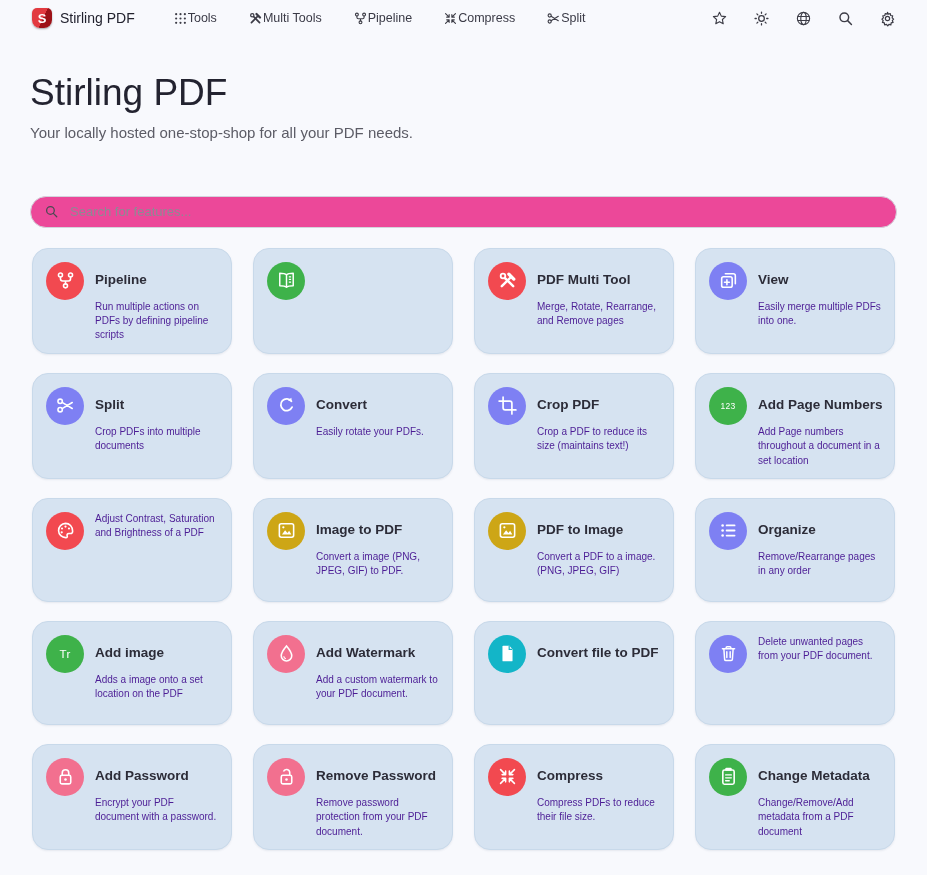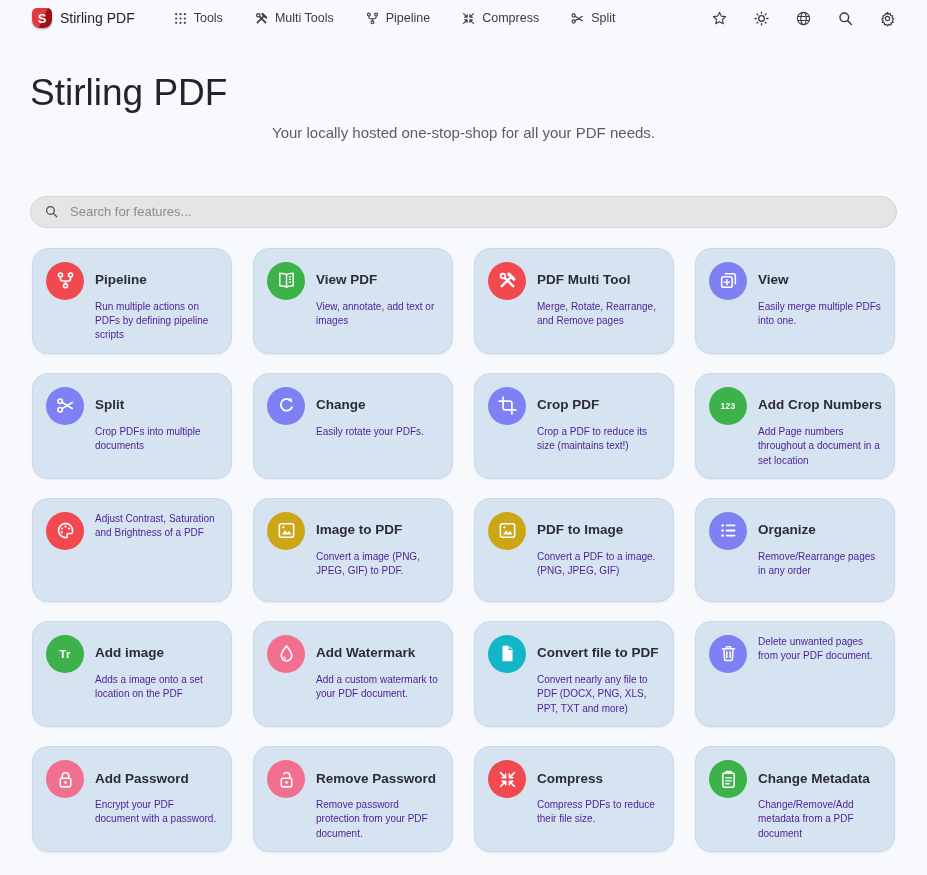--- a/index.html
+++ b/index.html
@@ -14,35 +14,35 @@
   .navbar { display:flex; align-items:center; height:34px; padding:2px 30px 0 32px; }
   .brand { display:flex; align-items:center; gap:8px; margin-right:38px; cursor:pointer; }
   .logo {
     width:20px; height:20px; border-radius:5px 5px 8px 8px;
     background:linear-gradient(115deg,#e23a40 54%,#9d1117 54%);
     color:#fff; font-weight:bold; font-size:13px;
     display:flex; align-items:center; justify-content:center;
     box-shadow:0 1px 2px rgba(0,0,0,.35);
   }
   .brand-label { font-size:14px; font-weight:500; color:#22222e; }
-  .nav-item { display:flex; align-items:center; gap:6px; margin-right:31px; cursor:pointer; }
+  .nav-item { display:flex; align-items:center; margin-right:31px; cursor:pointer; }
   .nav-item .lbl { font-size:12.5px; color:#3a3a46; }
   .nav-ic { display:flex; color:#3c3c46; }
   .nav-ic svg { width:15px; height:15px; }
   .nav-actions { margin-left:auto; display:flex; align-items:center; gap:22px; }
   .action-ic { display:flex; align-items:center; justify-content:center; width:20px; height:20px; color:#3c3c46; cursor:pointer; }
   .action-ic svg { width:17px; height:17px; }
   
   .hero { padding:0 30px; margin-top:38px; }
   .page-title { font-size:37px; font-weight:400; color:#232330; margin:0; line-height:1.15; }
-  .page-subtitle { margin-top:9px; font-size:15px; color:#5c5c66;text-align:center; }
+  .page-subtitle { margin-top:9px; font-size:15px; color:#5c5c66; }
   
   .search-wrap {
     margin:55px 30px 0; height:32px;
-    background:#e5e5e5; border:1px solid #d3d4dc; border-radius:17px;
+    background:#ec4899; border:1px solid #d3d4dc; border-radius:17px;
     display:flex; align-items:center; padding:0 13px; gap:9px;
   }
   .search-ic { display:flex; color:#4a4a52; }
   .search-ic svg { width:15px; height:15px; }
   .search-wrap input {
     flex:1; border:none; outline:none; background:transparent;
     font-family:"Liberation Sans",sans-serif; font-size:13px; color:#333;
   }
   .search-wrap input::placeholder { color:#8b8b94; }
   
@@ -54,21 +54,21 @@
   .card {
     background:#d6e3f1; border:1px solid #c8d9ea; border-radius:16px;
     padding:13px 11px 10px 13px; display:flex; gap:11px;
     cursor:pointer; box-shadow:0 1px 2px rgba(70,90,120,.10);
   }
   .card-icon {
     width:38px; height:38px; border-radius:50%; flex:0 0 38px;
     display:flex; align-items:center; justify-content:center;
   }
   .card-icon svg { width:21px; height:21px; }
-  .icon-text { color:#fff; font-weight:bold; letter-spacing:.3px; }
+  .icon-text { color:#fff; font-weight:normal; letter-spacing:.3px; }
   .icon-text.small { font-size:8.5px; }
   .icon-text.big { font-size:11.5px; }
   .card-body { min-width:0; }
   .card-title {
     min-height:38px; display:flex; align-items:center;
     font-size:13.5px; font-weight:bold; color:#2c2c38; line-height:1.25;
   }
   .card-desc { margin-top:0; font-size:10px; line-height:1.44; color:#4c1d95; }
 </style>
 </head>
@@ -228,24 +228,20 @@
     <article class="card">
       <div class="card-icon" style="background:#3eb24a">
         <svg viewBox="0 0 20 20">
           <g fill="none" stroke="#ffffff" stroke-width="1.4" stroke-linejoin="round">
             <path d="M10 4.6 C8.6 3.3 6.6 3.1 3.6 3.1 V14.9 C6.6 14.9 8.6 15.1 10 16.4 C11.4 15.1 13.4 14.9 16.4 14.9 V3.1 C13.4 3.1 11.4 3.3 10 4.6 Z"></path>
             <path d="M10 4.6 V16.2"></path>
             <path d="M12.2 6.5 H14.4 M12.2 9 H14.4 M12.2 11.5 H14.4" stroke-width="1.1"></path>
           </g>
         </svg>
       </div>
-      <div class="card-body">
-        <div class="card-title">View PDF</div>
-        <div class="card-desc">View, annotate, add text or images</div>
-      </div>
     </article>
     <article class="card">
       <div class="card-icon" style="background:#f24950">
         <svg viewBox="0 0 20 20">
           <g stroke="#ffffff" stroke-linecap="round" fill="none">
             <path d="M4.6 15.4 L12.4 7.6" stroke-width="2.3"></path>
             <path d="M11.3 4 L16 8.7" stroke-width="3.1"></path>
             <path d="M15.4 15.4 L7.9 7.9" stroke-width="2.3"></path>
             <circle cx="5.7" cy="5.7" r="2.2" stroke-width="1.7"></circle>
           </g>
@@ -290,21 +286,21 @@
     <article class="card">
       <div class="card-icon" style="background:#7e80f3">
         <svg viewBox="0 0 20 20">
           <g fill="none" stroke="#ffffff" stroke-width="1.7" stroke-linecap="round">
             <path d="M15.3 11.6 A5.6 5.6 0 1 1 14.7 6"></path>
             <path d="M14.6 2.5 L15.1 6.5 L11.3 5.2 Z" fill="#ffffff" stroke="none"></path>
           </g>
         </svg>
       </div>
       <div class="card-body">
-        <div class="card-title">Change</div>
+        <div class="card-title">Convert</div>
         <div class="card-desc">Easily rotate your PDFs.</div>
       </div>
     </article>
     <article class="card">
       <div class="card-icon" style="background:#7e80f3">
         <svg viewBox="0 0 20 20">
           <g fill="none" stroke="#ffffff" stroke-width="1.6" stroke-linecap="round">
             <path d="M5.8 2 V12.2 Q5.8 14.2 7.8 14.2 H18"></path>
             <path d="M2 5.8 H12.2 Q14.2 5.8 14.2 7.8 V18"></path>
           </g>
@@ -313,21 +309,21 @@
       <div class="card-body">
         <div class="card-title">Crop PDF</div>
         <div class="card-desc">Crop a PDF to reduce its size (maintains text!)</div>
       </div>
     </article>
     <article class="card">
       <div class="card-icon" style="background:#3eb24a">
         <span class="icon-text small">123</span>
       </div>
       <div class="card-body">
-        <div class="card-title">Add Crop Numbers</div>
+        <div class="card-title">Add Page Numbers</div>
         <div class="card-desc">Add Page numbers throughout a document in a set location</div>
       </div>
     </article>
     <article class="card">
       <div class="card-icon" style="background:#f24950">
         <svg viewBox="0 0 20 20">
           <g fill="none" stroke="#ffffff" stroke-width="1.5">
             <path d="M10 3.2 a6.8 6.8 0 1 0 0.4 13.6 c1.2 0 1.6 -0.8 1.2 -1.7 c-0.5 -1.1 0.2 -2.3 1.5 -2.3 h1.6 c1.3 0 2.1 -0.9 2.1 -2.2 C16.8 6.2 13.8 3.2 10 3.2 Z"></path>
             <g fill="#ffffff" stroke="none">
               <circle cx="6.7" cy="8.1" r="1.05"></circle>
@@ -415,21 +411,20 @@
     </article>
     <article class="card">
       <div class="card-icon" style="background:#13b5c8">
         <svg viewBox="0 0 20 20">
           <path d="M5.2 3.4 Q5.2 2.6 6 2.6 H11.8 L14.8 5.9 V16.6 Q14.8 17.4 14 17.4 H6 Q5.2 17.4 5.2 16.6 Z" fill="#ffffff"></path>
           <path d="M11.6 2.8 V6.1 H14.7" stroke="#13b5c8" stroke-width="1.1" fill="none"></path>
         </svg>
       </div>
       <div class="card-body">
         <div class="card-title">Convert file to PDF</div>
-        <div class="card-desc">Convert nearly any file to PDF (DOCX, PNG, XLS, PPT, TXT and more)</div>
       </div>
     </article>
     <article class="card">
       <div class="card-icon" style="background:#7e80f3">
         <svg viewBox="0 0 20 20">
           <g fill="none" stroke="#ffffff" stroke-width="1.4" stroke-linecap="round">
             <path d="M4.2 5.4 H15.8"></path>
             <path d="M7.8 5.2 V4.4 Q7.8 3.6 8.6 3.6 H11.4 Q12.2 3.6 12.2 4.4 V5.2"></path>
             <path d="M5.6 5.7 L6.3 15.6 Q6.4 16.7 7.5 16.7 H12.5 Q13.6 16.7 13.7 15.6 L14.4 5.7"></path>
             <path d="M8.4 8.3 V13.8 M11.6 8.3 V13.8"></path>

